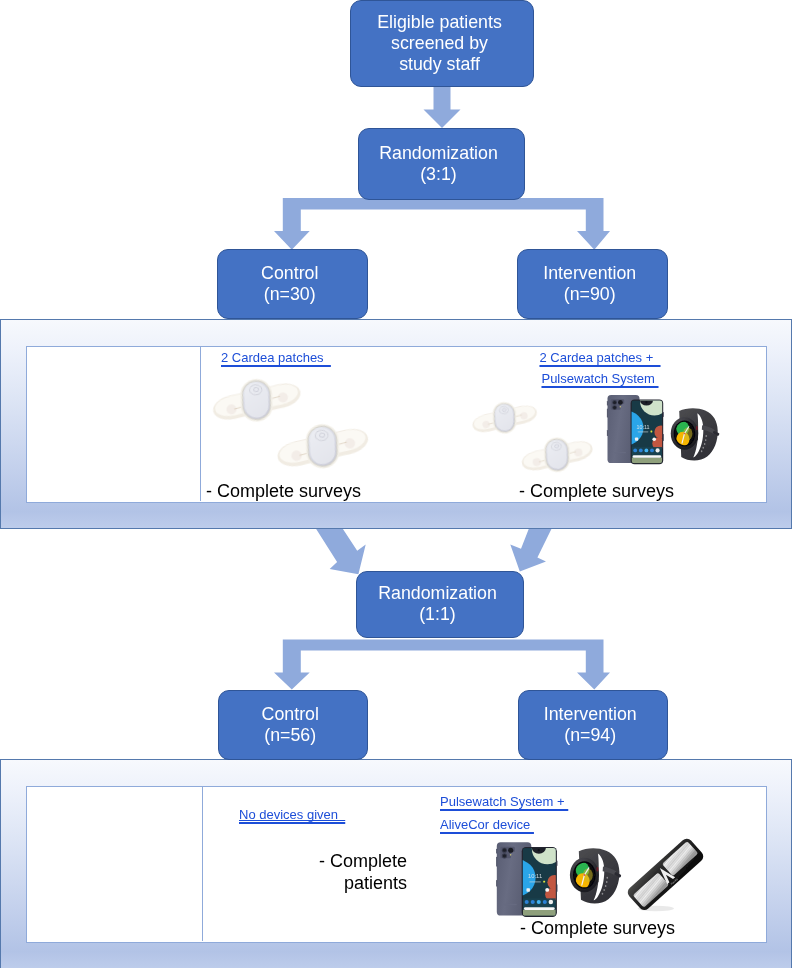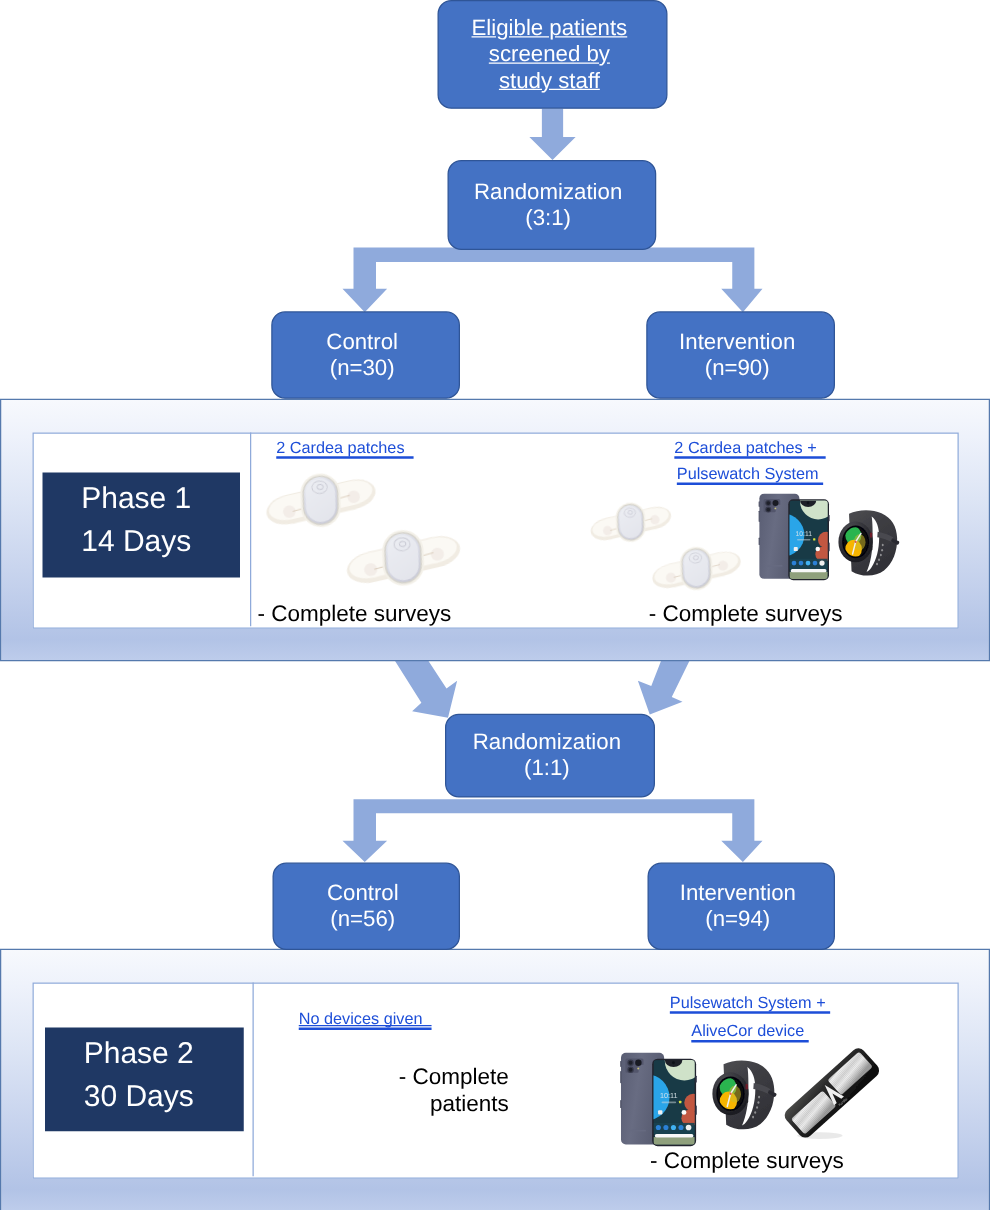--- a/index.html
+++ b/index.html
@@ -203,35 +203,27 @@
           </g>
         </g>
       </g>
     </defs>
   </svg>
 
   <div class="panel" style="left:0px;top:319px;width:790px;height:208px;">
   </div>
   <div class="innerbox" style="left:26px;top:345.5px;width:739px;height:155px;"></div>
   <div class="divider" style="left:199.5px;top:345.5px;height:155px;"></div>
-  <div class="phasebox" style="left:34px;top:378px;width:158px;height:84px;">
-    <span>Phase 1</span>
-    <span>14 Days</span>
-  </div>
 
   <div class="panel" style="left:0px;top:759px;width:790px;height:208px;">
   </div>
   <div class="innerbox" style="left:26px;top:786px;width:739px;height:155px;"></div>
   <div class="divider" style="left:201.5px;top:786px;height:155px;"></div>
-  <div class="phasebox" style="left:35.5px;top:822px;width:159px;height:83px;">
-    <span>Phase 2</span>
-    <span>30 Days</span>
-  </div>
-
-  <div class="node" style="left:350px;top:0px;width:184px;height:87px;text-decoration:underline;">
+
+  <div class="node" style="left:350px;top:0px;width:184px;height:87px;">
     <span style="white-space:pre-line">Eligible patients
 screened by
 study staff</span>
   </div>
   <div class="node" style="left:357.5px;top:128px;width:167px;height:71.5px;">
     <span><span>Randomization</span><br><span>(3:1)</span></span>
   </div>
   <div class="node" style="left:217px;top:249px;width:150.5px;height:69.5px;">
     <span><span>Control</span><br><span>(n=30)</span></span>
   </div>
@@ -248,21 +240,21 @@
     <span><span>Intervention</span><br><span>(n=94)</span></span>
   </div>
 
   <div class="hdr" style="left:221px;top:349px;"><u>2 Cardea patches&nbsp;&nbsp;</u></div>
   <div class="lbl" style="left:206px;top:483px;"><span>- Complete surveys</span></div>
   <div class="hdr" style="left:440px;top:347px;width:320px;line-height:21.2px;"><u>2 Cardea patches +&nbsp;&nbsp;</u><br><u>Pulsewatch System&nbsp;</u></div>
   <div class="lbl" style="left:519px;top:483px;"><span>- Complete surveys</span></div>
 
   <div class="hdr" style="left:239px;top:806px;text-decoration:underline;"><u>No devices given&nbsp;&nbsp;</u></div>
   <div class="lbl" style="left:202px;top:850px;width:205px;text-align:right;line-height:22.2px;"><span>- Complete</span><br><span>patients</span></div>
-  <div class="hdr" style="left:440px;top:790px;width:320px;text-align:center;line-height:23.1px;"><u>Pulsewatch System +&nbsp;</u><br><u>AliveCor device&nbsp;</u></div>
+  <div class="hdr" style="left:440px;top:790px;width:320px;text-align:left;line-height:23.1px;"><u>Pulsewatch System +&nbsp;</u><br><u>AliveCor device&nbsp;</u></div>
   <div class="lbl" style="left:520px;top:920px;"><span>- Complete surveys</span></div>
 
   <svg class="dev" style="position:absolute;left:211px;top:372px;width:91px;height:57px;" viewBox="0 0 200 125">
       <use href="#g-patch"></use>
     </svg>
   <svg class="dev" style="position:absolute;left:275px;top:417px;width:95px;height:59px;" viewBox="0 0 200 125">
       <use href="#g-patch"></use>
     </svg>
 
   <svg class="dev" style="position:absolute;left:471px;top:397px;width:67px;height:42px;" viewBox="0 0 200 125">

